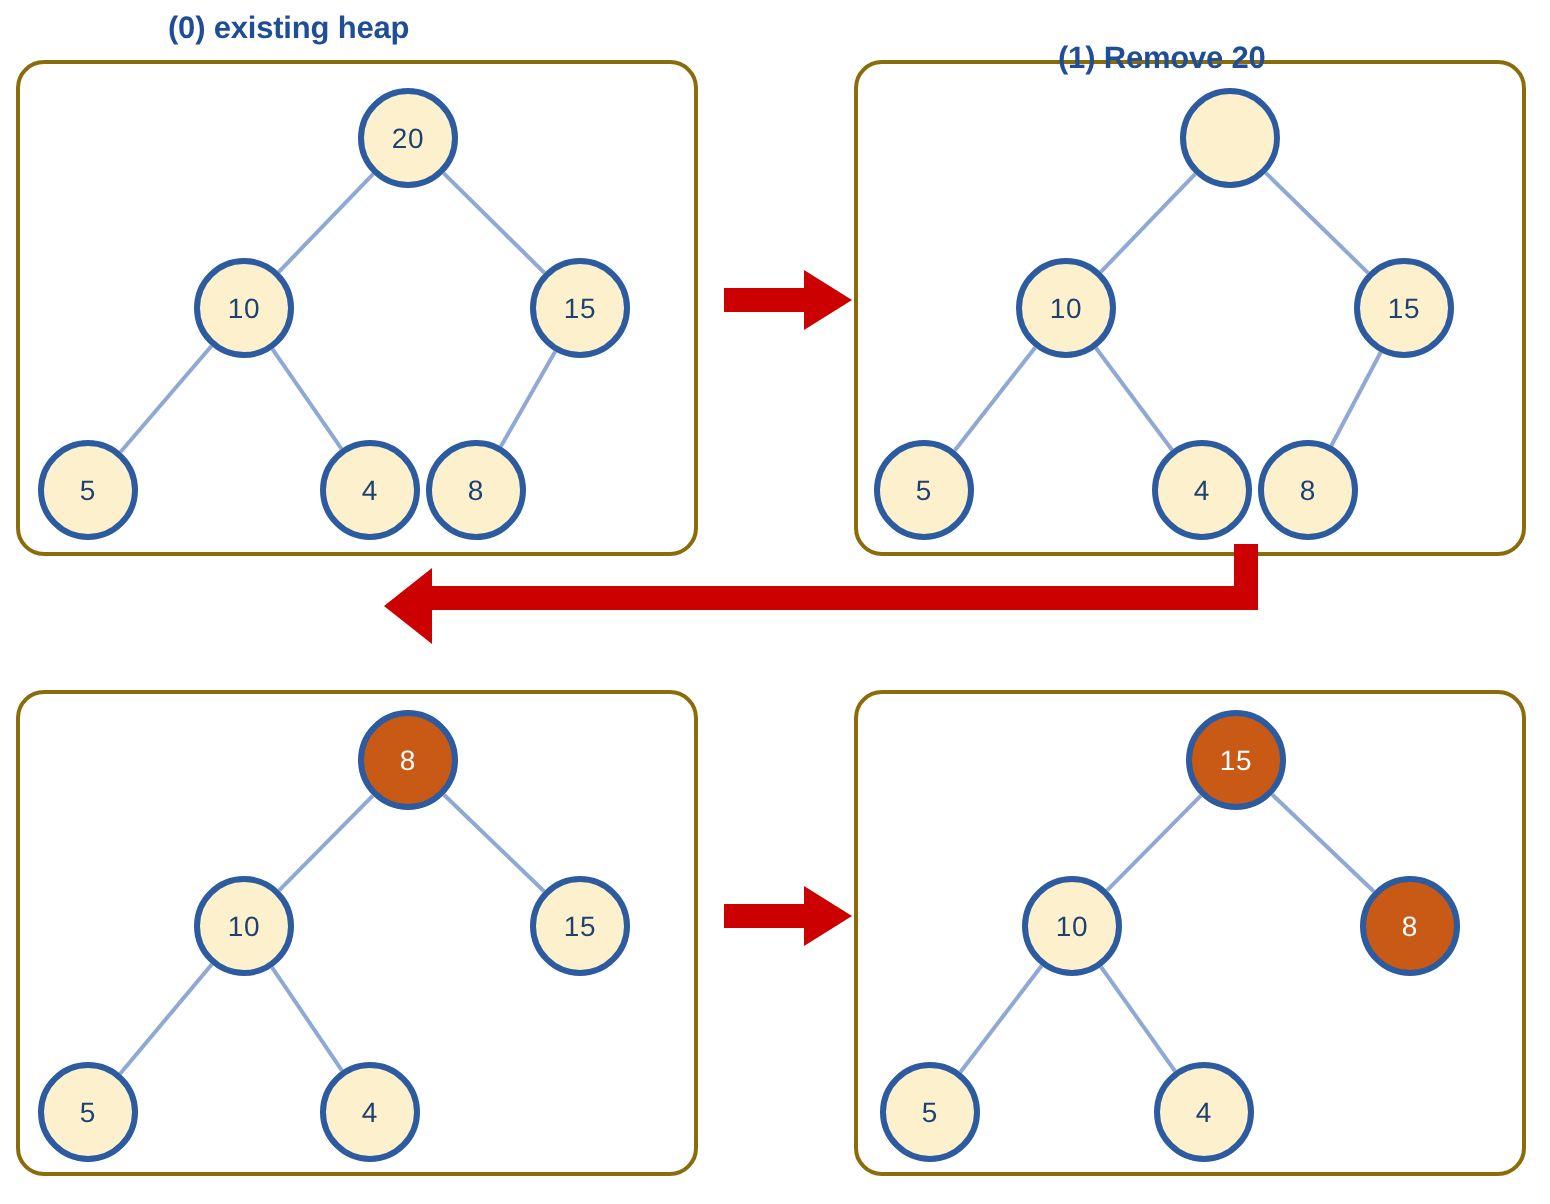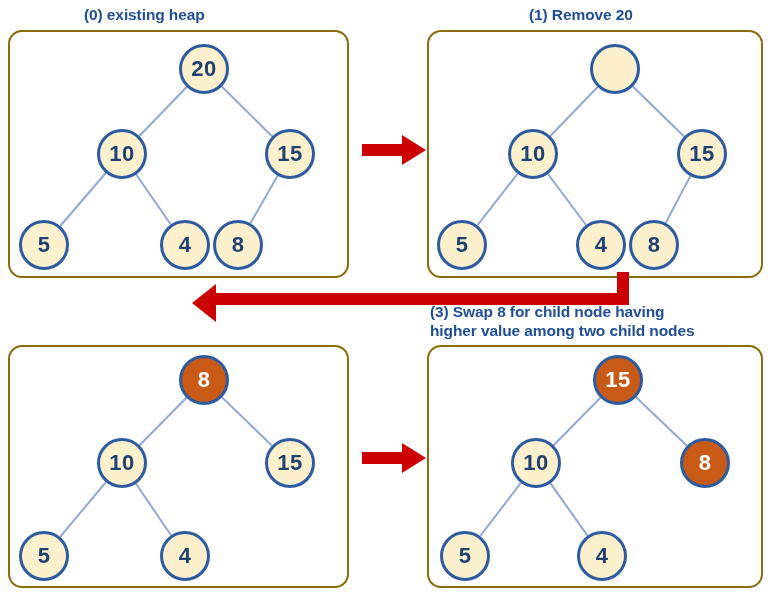--- a/index.html
+++ b/index.html
@@ -39,21 +39,21 @@
   .caption {
     position: absolute;
     color: #1f4e96;
     font-weight: bold;
     font-size: 15.5px;
     line-height: 19px;
     letter-spacing: -0.1px;
     white-space: pre-line;
   }
   #caption-0 { left: 84px;  top: 5px;   }
-  #caption-1 { left: 529px; top: 5px; text-align: right;   }
+  #caption-1 { left: 529px; top: 20px; text-align: right;   }
   #caption-2 { left: 18px;  top: 320px; }
   #caption-3 { left: 430px; top: 302px; }
 
   
   .tree-svg {
     position: absolute;
     left: 0; top: 0;
     width: 100%;
     height: 100%;
     overflow: visible;
@@ -61,22 +61,22 @@
 
   
   .node {
     position: absolute;
     box-sizing: border-box;
     border-radius: 50%;
     border: 3.5px solid #2d5ba0;
     display: flex;
     align-items: center;
     justify-content: center;
-    font-weight: bold;
-    font-size: 22px;
+    font-weight: normal;
+    font-size: 14px;
     letter-spacing: 0.4px;
   }
   .node.plain  { background: #fcf0cd; color: #1f4170; }
   .node.accent { background: #c85a16; color: #ffffff; }
   .node.empty  { background: #fcf0cd; color: transparent; }
 
   
   .arrow-h {
     position: absolute;
     height: 34px;
@@ -90,22 +90,20 @@
 
 <div class="stage">
 
   <div class="panel" id="panel-0"></div>
   <div class="panel" id="panel-1"></div>
   <div class="panel" id="panel-2"></div>
   <div class="panel" id="panel-3"></div>
 
   <div class="caption" id="caption-0">(0) existing heap</div>
   <div class="caption" id="caption-1">(1) Remove 20</div>
-  <div class="caption" id="caption-3">(3) Swap 8 for child node having
-higher value among two child nodes</div>
 
   <svg class="tree-svg" id="edge-layer" viewBox="0 0 775 602">
       <line x1="186.6426938398222" y1="86.99232955628186" x2="139.3573061601778" y2="136.00767044371813" stroke="#8fa9d4" stroke-width="2"></line>
       <line x1="221.78074367876056" y1="86.57399084528659" x2="272.21925632123947" y2="136.42600915471343" stroke="#8fa9d4" stroke-width="2"></line>
       <line x1="105.73021566360079" y1="172.98141505913242" x2="60.26978433639921" y2="226.01858494086758" stroke="#8fa9d4" stroke-width="2"></line>
       <line x1="136.2302494707577" y1="174.55480479109445" x2="170.7697505292423" y2="224.44519520890555" stroke="#8fa9d4" stroke-width="2"></line>
       <line x1="277.59652654107913" y1="175.70607855311147" x2="250.40347345892084" y2="223.29392144688853" stroke="#8fa9d4" stroke-width="2"></line>
       <line x1="597.6426938398222" y1="86.99232955628186" x2="550.3573061601778" y2="136.00767044371813" stroke="#8fa9d4" stroke-width="2"></line>
       <line x1="632.8820149696678" y1="86.47093416576737" x2="684.1179850303322" y2="136.52906583423263" stroke="#8fa9d4" stroke-width="2"></line>
       <line x1="517.6215118358962" y1="173.71045666103447" x2="477.3784881641038" y2="225.28954333896553" stroke="#8fa9d4" stroke-width="2"></line>

